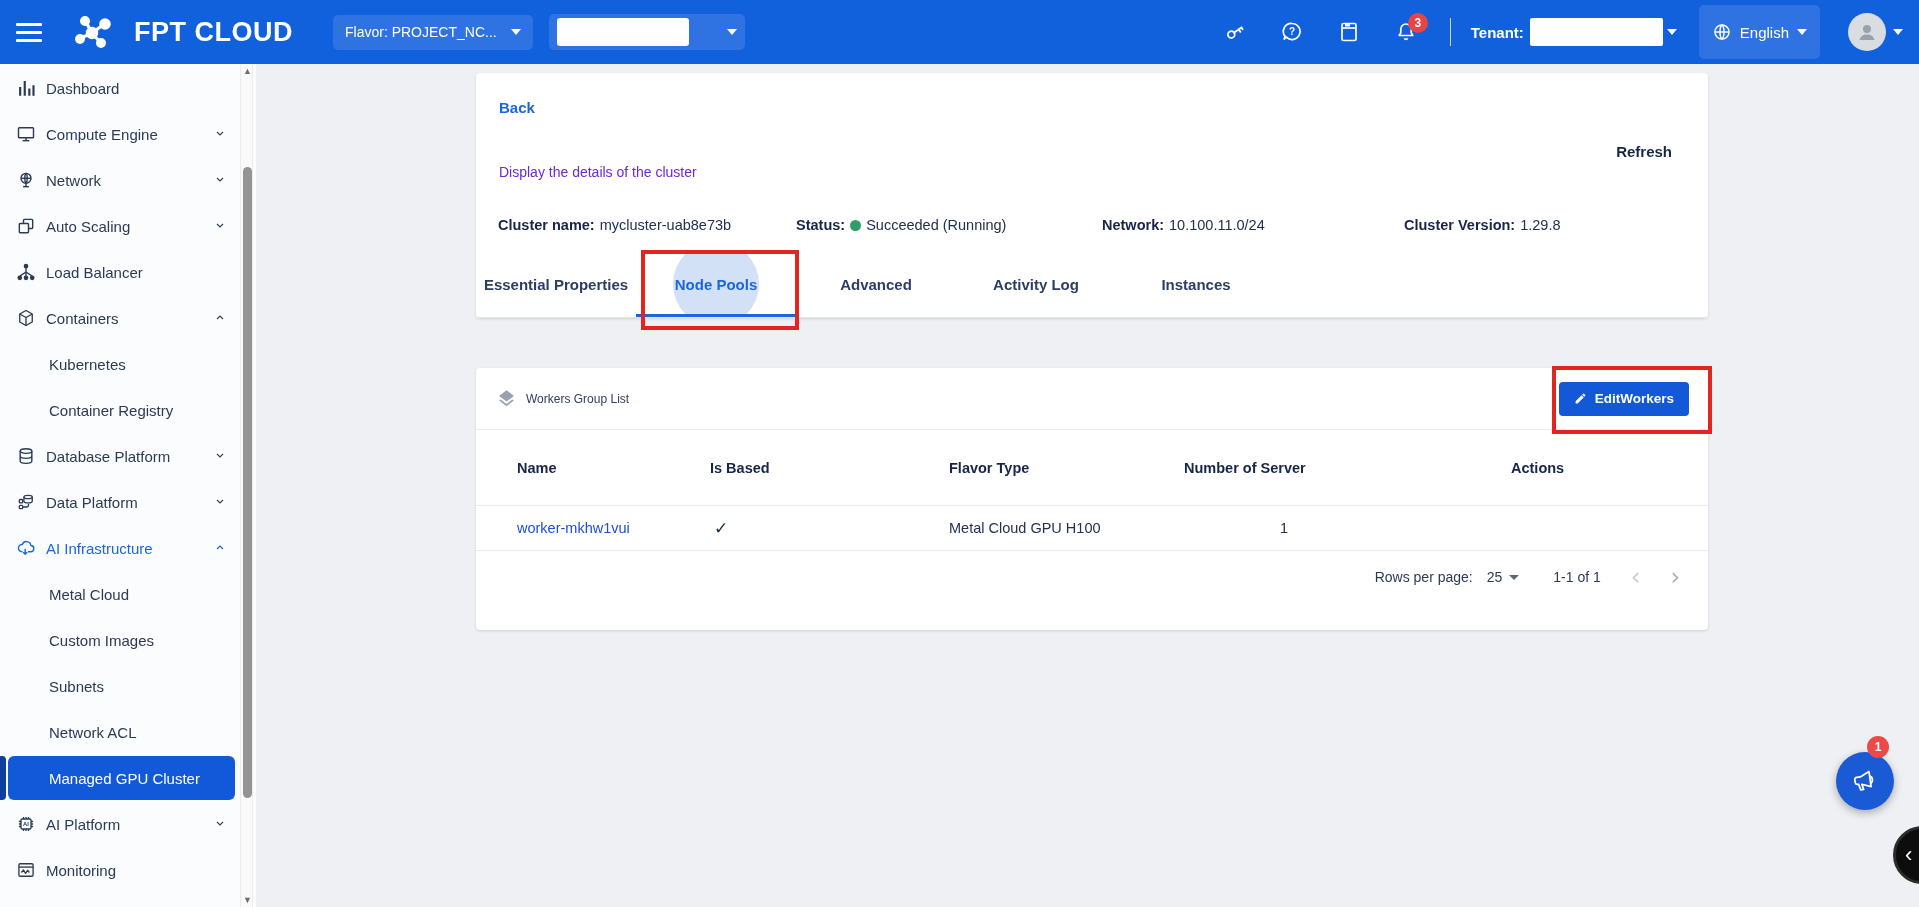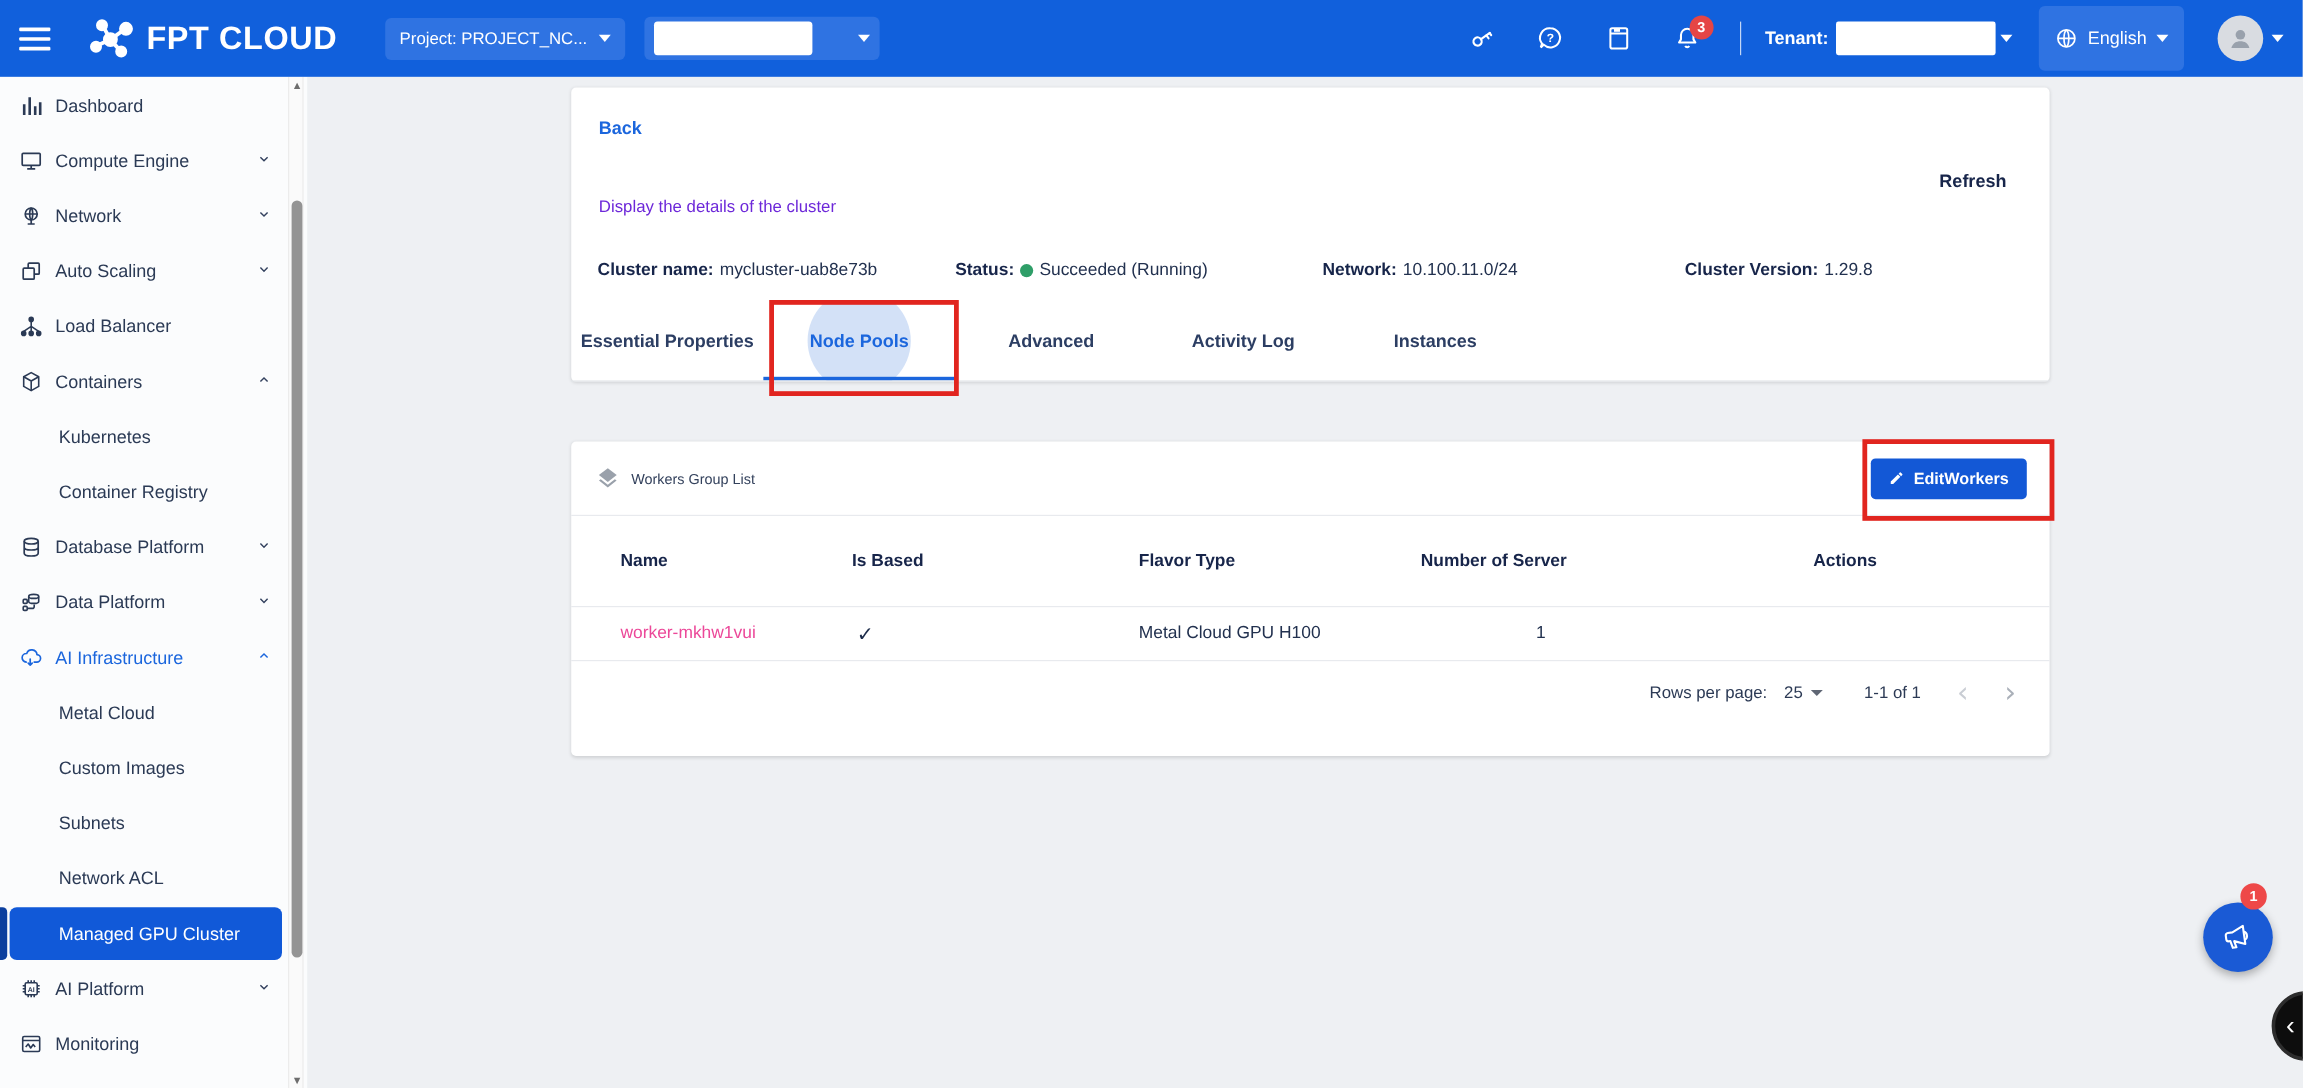--- a/index.html
+++ b/index.html
@@ -3,21 +3,21 @@
 <meta charset="utf-8">
 <style>
   * { margin:0; padding:0; box-sizing:border-box; }
   html,body { width:1919px; height:907px; }
   body { position:relative; background:#eef0f3; font-family:"Liberation Sans",sans-serif; overflow:hidden; color:#22314f; }
 
   
   .navbar { position:absolute; top:0; left:0; width:1919px; height:64px; background:#1160dc; display:flex; align-items:center; z-index:40; }
   .hamburger { margin-left:16px; width:34px; height:34px; display:flex; flex-direction:column; justify-content:center; gap:5px; cursor:pointer; }
   .hamburger span { display:block; width:26px; height:3px; background:#fff; border-radius:1px; }
-  .logo { display:flex; align-items:center; margin-left:22px; gap:8px; }
+  .logo { display:flex; align-items:center; margin-left:22px; gap:20px; }
   .logo-text { color:#fff; font-size:27px; font-weight:bold; letter-spacing:.5px; }
   .nav-btn { background:#2f73e2; border-radius:5px; color:#fff; display:flex; align-items:center; }
   .project-btn { margin-left:40px; width:200px; height:35px; padding:0 12px; font-size:14px; justify-content:space-between; cursor:pointer; }
   .search-wrap { margin-left:16px; width:196px; height:36px; padding:0 8px; justify-content:space-between; }
   .search-input { width:132px; height:28px; border:none; border-radius:3px; background:#fff; outline:none; font-size:13px; padding:0 6px; }
   .caret { width:0; height:0; border-left:5px solid transparent; border-right:5px solid transparent; border-top:6px solid #fff; display:inline-block; }
   .nav-right { margin-left:auto; display:flex; align-items:center; padding-right:16px; }
   .nav-icon { width:24px; height:24px; margin-left:33px; position:relative; cursor:pointer; display:flex; align-items:center; justify-content:center; }
   .badge { position:absolute; top:-7px; right:-10px; min-width:20px; height:20px; border-radius:10px; background:#e54545; color:#fff; font-size:12px; font-weight:bold; display:flex; align-items:center; justify-content:center; padding:0 5px; }
   .nav-sep { width:1px; height:28px; background:rgba(255,255,255,.75); margin:0 20px 0 32px; }
@@ -71,21 +71,21 @@
   .wk-title { display:flex; align-items:center; gap:9px; font-size:12px; color:#33415c; }
   .edit-btn { margin-left:auto; height:34px; background:#1358d6; border:none; border-radius:4px; color:#fff; font-size:13.5px; font-weight:bold; display:flex; align-items:center; gap:8px; padding:0 15px; cursor:pointer; font-family:inherit; }
   .thead { height:76px; display:flex; align-items:center; border-bottom:1px solid #e8eaee; font-size:14.5px; font-weight:bold; color:#17254a; }
   .trow { height:45px; display:flex; align-items:center; border-bottom:1px solid #e8eaee; font-size:14.5px; }
   .c1 { width:234px; padding-left:41px; }
   .c2 { width:239px; }
   .c3 { width:235px; }
   .c4 { width:306px; }
   .c5 { flex:1; padding-left:21px; }
   .trow .c4 { padding-left:96px; }
-  .name-link { color:#ec4899; cursor:pointer;margin-top:30px; }
+  .name-link { color:#1d4ed8; cursor:pointer;margin-top:30px; }
   .check { font-size:17px; color:#1c2b4a; margin-left:4px; }
   .tfoot { margin-top:4px; height:44px; display:flex; align-items:center; justify-content:flex-end; padding-right:28px; font-size:14px; color:#2c3a55; }
   .rpp-select { display:flex; align-items:center; gap:7px; margin-left:14px; cursor:pointer; }
   .rpp-caret { width:0; height:0; border-left:5px solid transparent; border-right:5px solid transparent; border-top:5px solid #5f6674; }
   .range { margin-left:34px; }
   .pg-btn { font-size:24px; line-height:20px; margin-left:30px; cursor:pointer; font-family:"DejaVu Sans",sans-serif; }
   .pg-prev { color:#c9cdd4; }
   .pg-next { color:#aab0b9; }
 
   
@@ -119,21 +119,21 @@
           <circle cx="8" cy="28" r="3.4"></circle>
         <circle cx="13" cy="10" r="3.4"></circle>
           <circle cx="33" cy="13" r="4.2"></circle>
           <circle cx="29" cy="32" r="3.4"></circle>
       </g>
     </svg>
     <span class="logo-text">FPT CLOUD</span>
   </div>
 
   <div class="nav-btn project-btn">
-    <span>Project: PROJECT_NC...</span>
+    <span>Flavor: PROJECT_NC...</span>
     <span class="caret"></span>
   </div>
 
   <div class="nav-btn search-wrap">
     <input class="search-input" type="text" style="">
     <span class="caret"></span>
   </div>
 
   <div class="nav-right">
     <div class="nav-icon">

